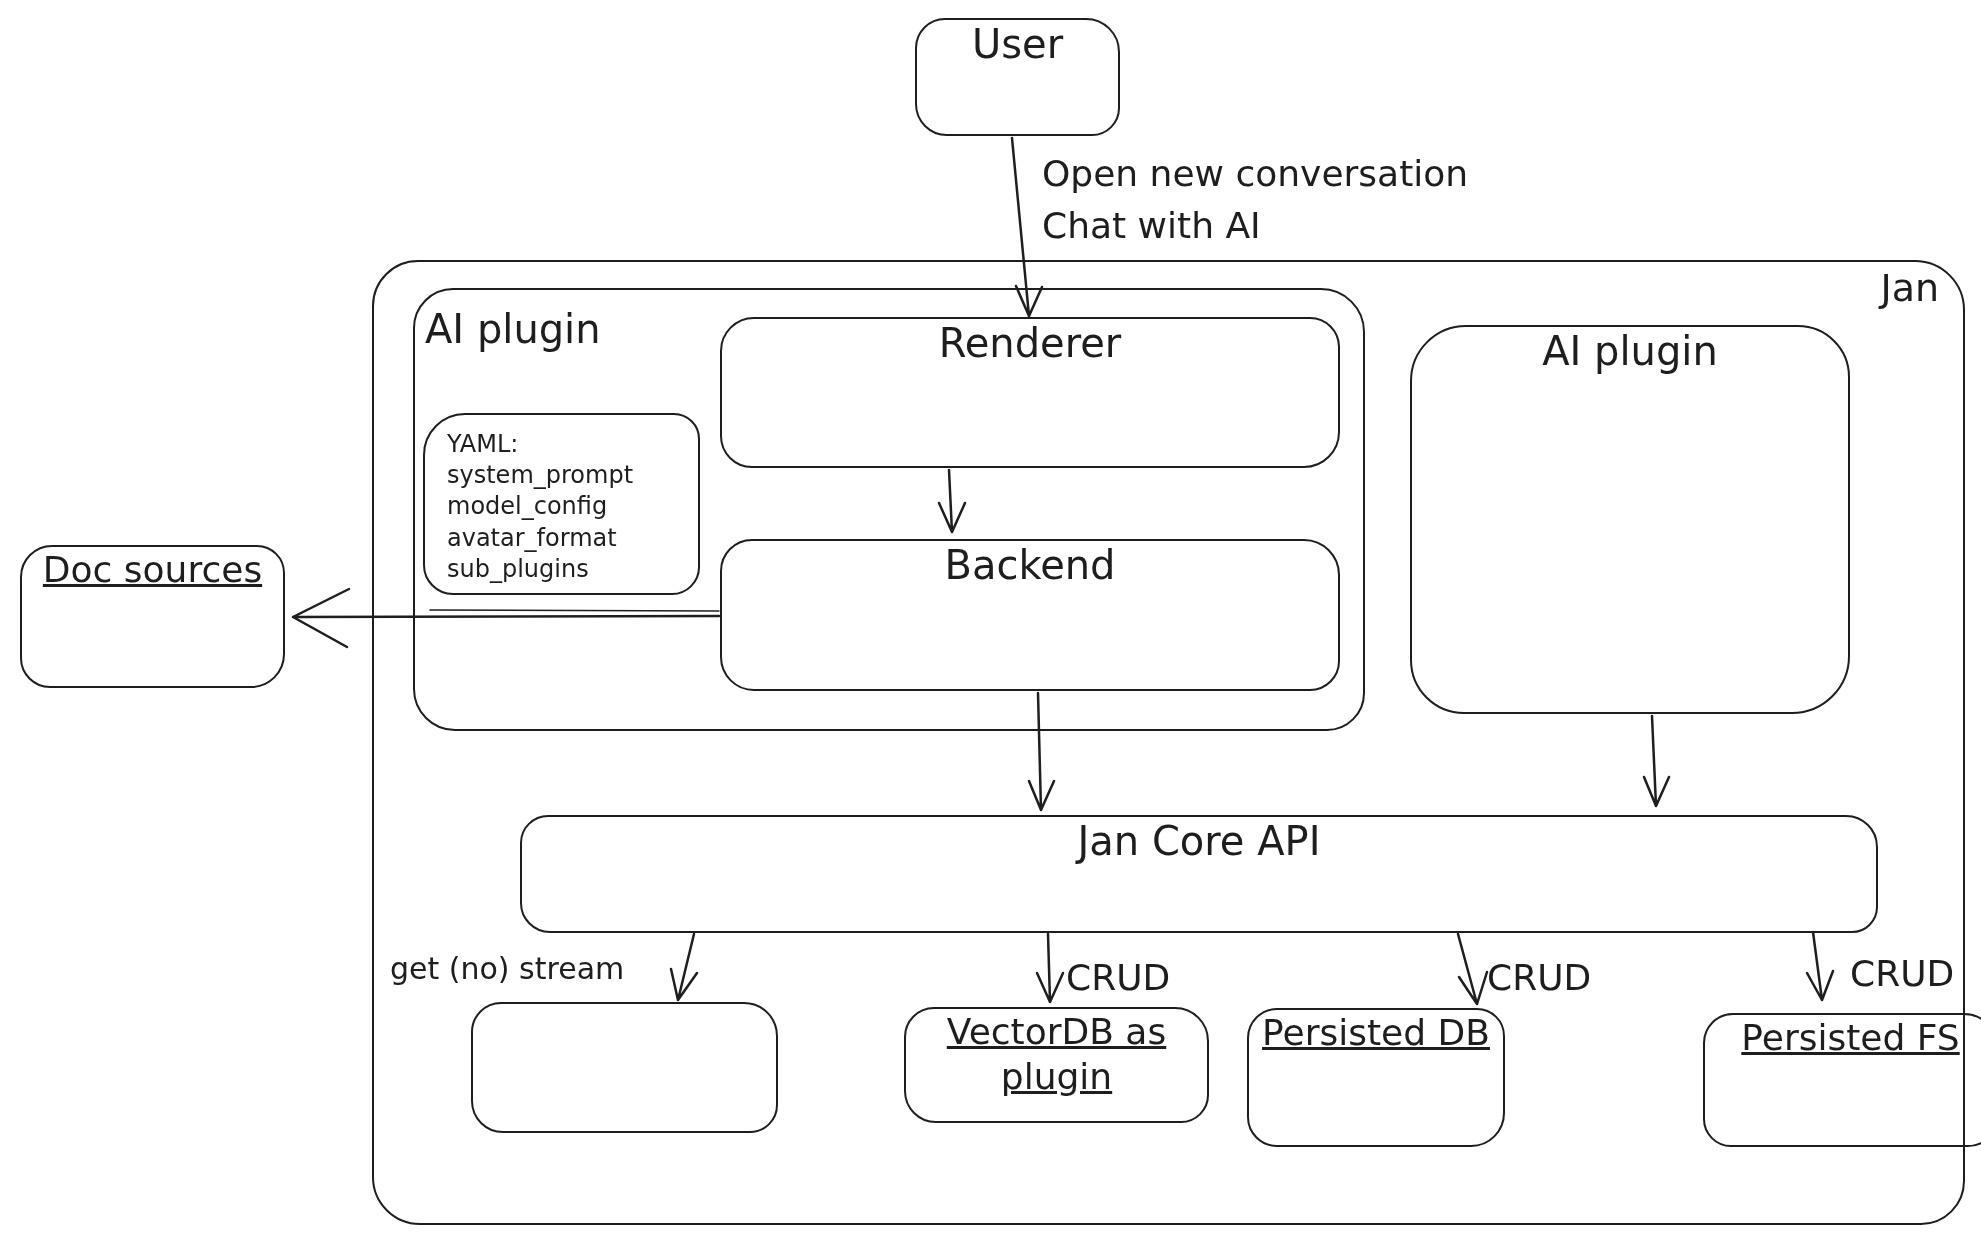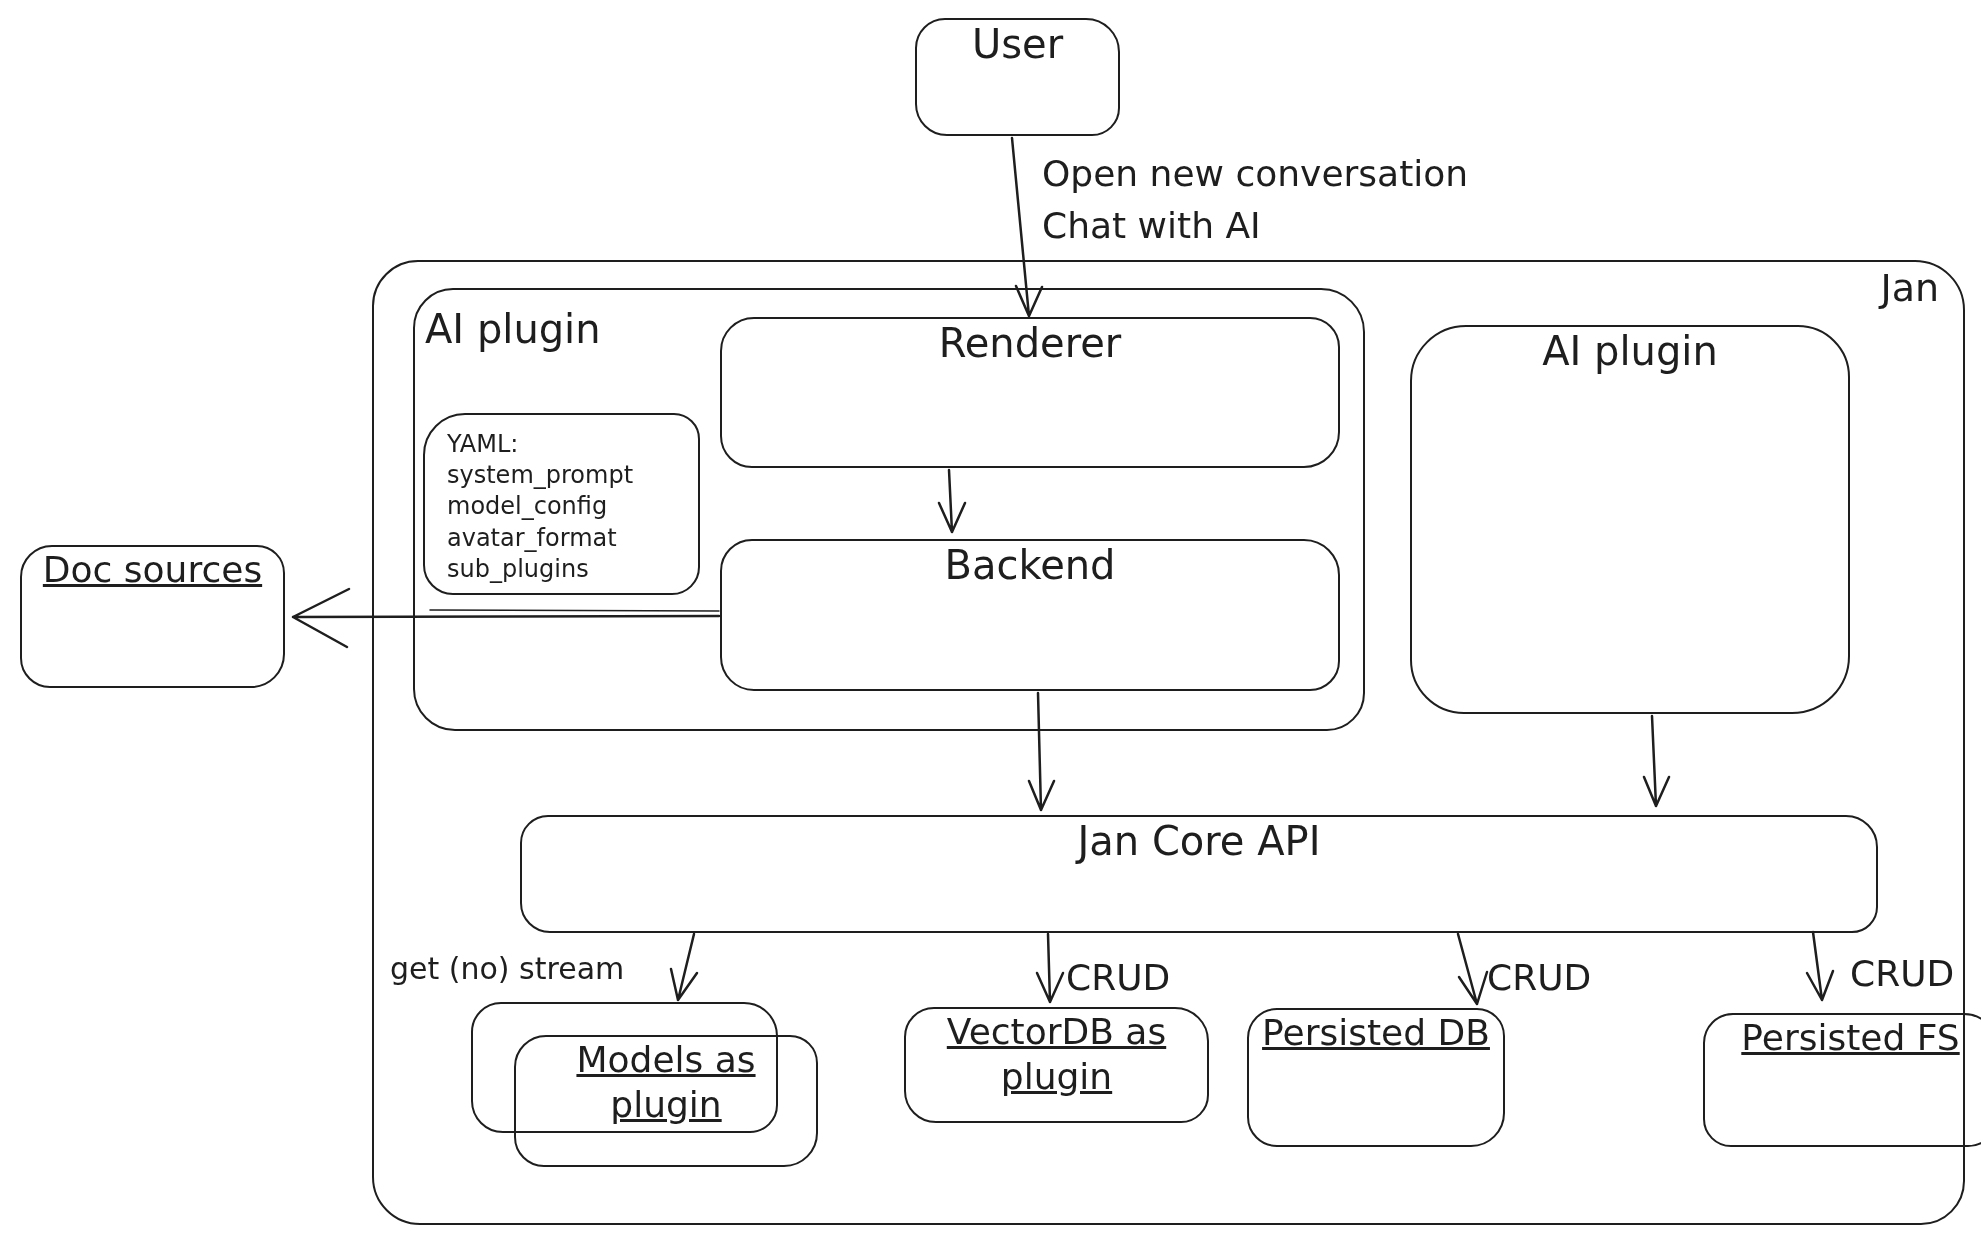--- a/index.html
+++ b/index.html
@@ -88,23 +88,20 @@
 
   <div class="box" id="doc-sources-box">
     <span class="label node-label-sm">Doc sources</span>
   </div>
 
   <div class="box" id="jan-core-api-bar">
     <span class="label node-label">Jan Core API</span>
   </div>
 
   <div class="box" id="models-back-box"></div>
-  <div class="box" id="models-front-box">
-    <span class="label node-label-sm wrap">Models as plugin</span>
-  </div>
 
   <div class="box" id="vectordb-box">
     <span class="label node-label-sm wrap">VectorDB as plugin</span>
   </div>
 
   <div class="box" id="persisted-db-box">
     <span class="label node-label-sm">Persisted DB</span>
   </div>
 
   <div class="box" id="persisted-fs-box">

